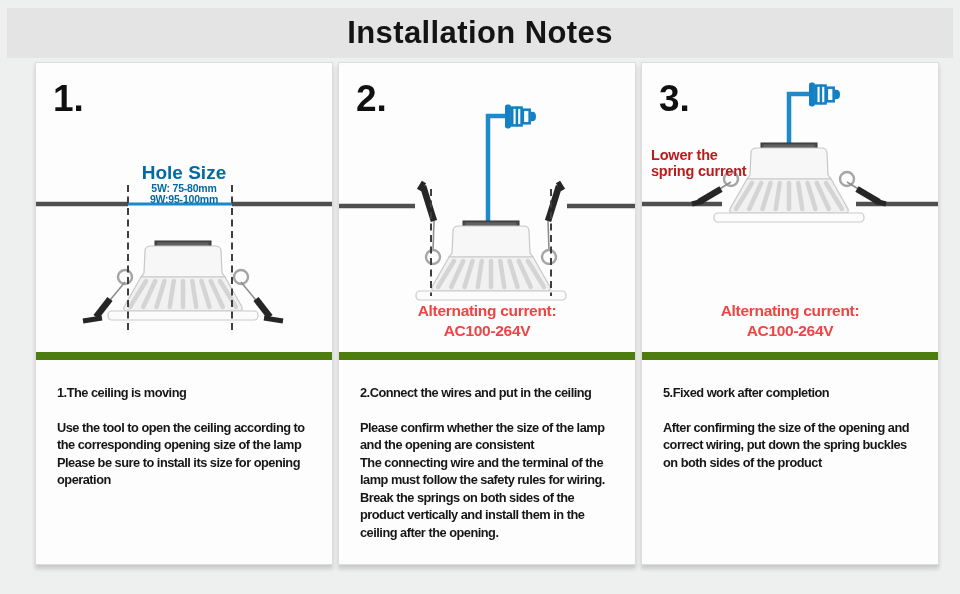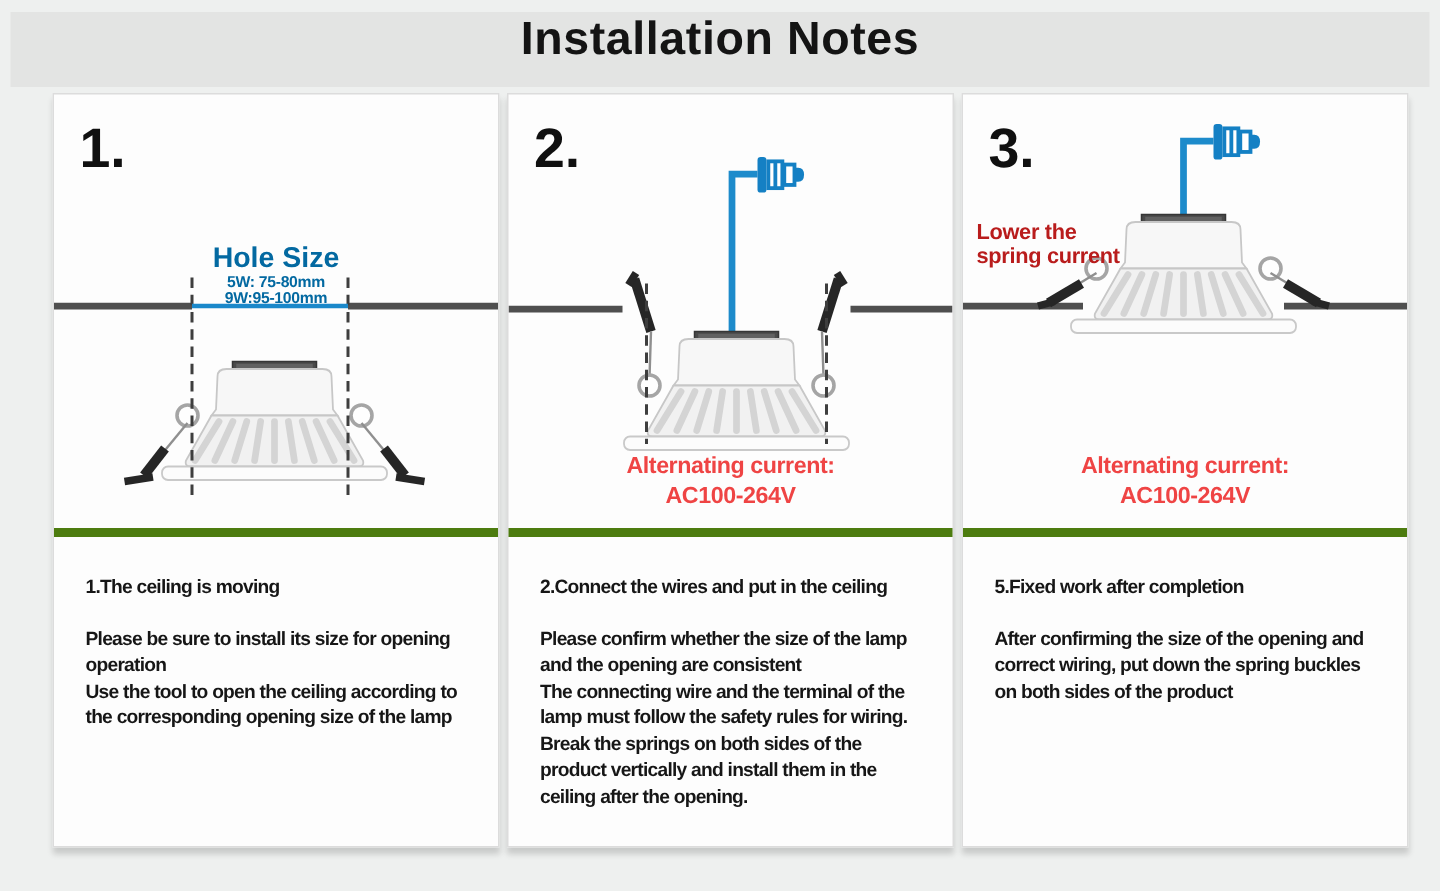--- a/index.html
+++ b/index.html
@@ -1,35 +1,35 @@
 <!DOCTYPE html>
 <html><head>
 <meta charset="utf-8">
 <style>
   html,body{margin:0;padding:0;}
   .page{position:relative;width:960px;height:594px;background:#eef0ef;overflow:hidden;
         font-family:"Liberation Sans",sans-serif;}
   .title-band{position:absolute;left:7px;right:7px;top:8px;height:50px;background:#e3e4e3;
-        display:flex;justify-content:center;}
+        display:flex;align-items:center;justify-content:center;}
   .title{font-size:31px;font-weight:bold;color:#141414;letter-spacing:.4px;}
   .panel{position:absolute;top:62px;width:296px;height:501px;background:#fdfdfd;
         border:1px solid #dcdcdc;box-shadow:0 4px 4px rgba(0,0,0,.16);}
   .p1{left:35px}.p2{left:338px}.p3{left:641px}
   .diagram{position:absolute;top:0;left:0;width:296px;height:288px;}
   .diagram svg{position:absolute;top:0;left:0;}
   .panel-number{position:absolute;top:15px;left:17px;font-size:37px;font-weight:bold;color:#101010;}
   .hole-label{position:absolute;top:99px;left:4px;width:288px;text-align:center;
         color:#0369a1;font-weight:bold;}
   .hole-big{display:block;font-size:19px;line-height:21px;}
   .hole-small{display:block;font-size:10.5px;line-height:10.5px;letter-spacing:-.2px;}
   .current{position:absolute;top:238px;left:0;width:100%;text-align:center;
         font-size:15.5px;font-weight:bold;color:#ef4444;line-height:19.5px;letter-spacing:-.3px;}
   .callout{position:absolute;top:84px;left:9px;color:#b91c1c;font-weight:bold;
         font-size:14.5px;line-height:16px;letter-spacing:-.2px;}
-  .textsec{position:absolute;top:289px;left:0;right:0;bottom:0;border-top:6px solid #4d7c0f;
+  .textsec{position:absolute;top:289px;left:0;right:0;bottom:0;border-top:8px solid #4d7c0f;
         padding:24px 17px 0 21px;color:#161616;}
   .heading{font-size:12.8px;font-weight:bold;letter-spacing:-.5px;line-height:17.5px;
         white-space:nowrap;margin:0 0 17px 0;}
   .bodytext{font-size:12.8px;font-weight:bold;letter-spacing:-.5px;line-height:17.5px;margin:0;}
   .ceil{stroke:#4f4f4f;stroke-width:4.5;}
   .dash{stroke:#3e3e3e;stroke-width:2;stroke-dasharray:7 4.5;fill:none;}
   .blueline{stroke:#1a88ca;stroke-width:3;}
   .wire{stroke:#1d8bcb;stroke-width:4.5;fill:none;}
   .springbar{stroke:#262626;stroke-width:6.5;}
   .springfoot{stroke:#262626;stroke-width:5;}
@@ -97,22 +97,22 @@
       </svg>
       <div class="panel-number">1.</div>
       <div class="hole-label">
         <span class="hole-big">Hole Size</span>
         <span class="hole-small">5W: 75-80mm</span>
         <span class="hole-small">9W:95-100mm</span>
       </div>
     </div>
     <div class="textsec">
       <p class="heading">1.The ceiling is moving</p>
+      <p class="bodytext">Use the tool to open the ceiling according to the corresponding opening size of the lamp</p>
       <p class="bodytext">Please be sure to install its size for opening operation</p>
-      <p class="bodytext">Use the tool to open the ceiling according to the corresponding opening size of the lamp</p>
     </div>
   </div>
 
   <div class="panel p2">
     <div class="diagram">
       <svg width="296" height="288" viewBox="0 0 296 288">
         <line class="ceil" x1="0" y1="143" x2="76" y2="143"></line>
         <line class="ceil" x1="228" y1="143" x2="296" y2="143"></line>
         <polyline class="wire" points="149,162 149,53 166,53"></polyline>
         <use href="#plug" xlink:href="#plug" x="166" y="40" width="34" height="27"></use>

